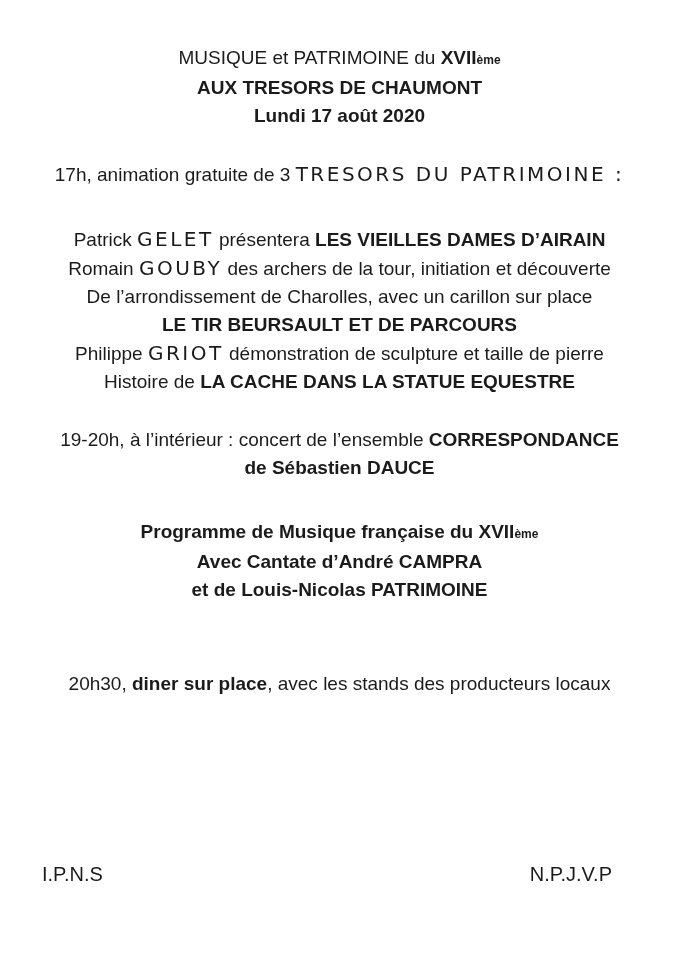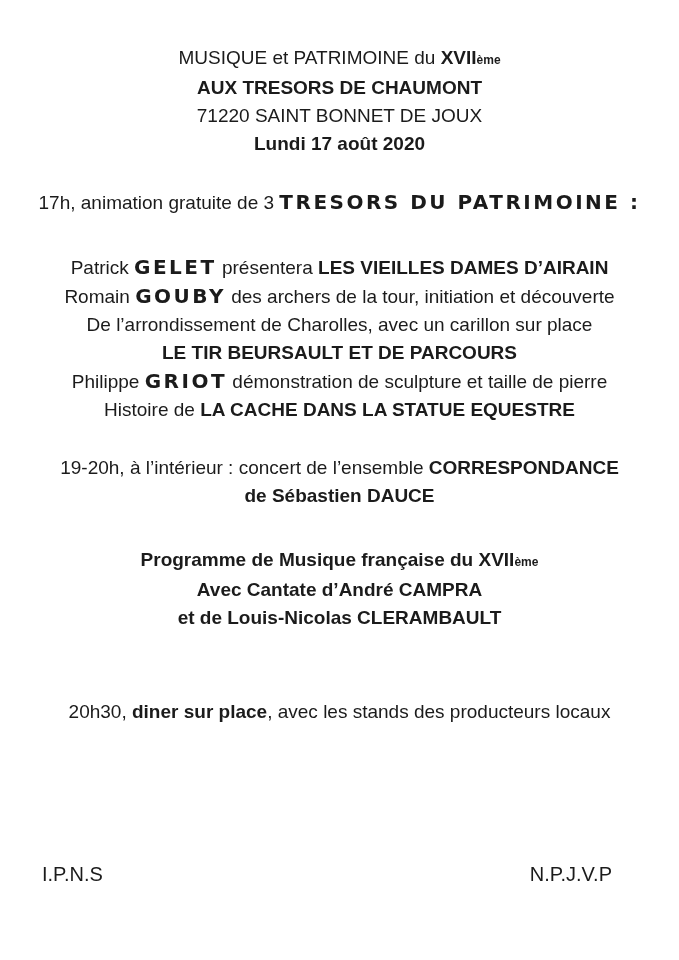--- a/index.html
+++ b/index.html
@@ -18,21 +18,21 @@
     text-align: center;
     font-size: 19px;
     line-height: 28px;
   }
   .line { white-space: nowrap; }
   .b { font-weight: bold; }
   .script {
     font-family: "DejaVu Sans", sans-serif;
     letter-spacing: 2.5px;
     font-size: 20px;
-    font-weight: 700;
+    font-weight: 400;
   }
   .sup { font-size: 12px; font-weight: bold; letter-spacing: 0; }
   .sp-sm { height: 30px; }
   .sp-md { height: 36px; }
   .footer {
     position: absolute;
     top: 860px; left: 0; right: 0;
     display: flex;
     justify-content: space-between;
     box-sizing: border-box;
@@ -43,21 +43,20 @@
 </style>
 </head>
 <body>
 
 <div class="doc">
 
   <div class="line">
     <span>MUSIQUE et PATRIMOINE du </span><span class="b">XVII</span><span class="sup">ème</span>
   </div>
   <div class="line b">AUX TRESORS DE CHAUMONT</div>
-  <div class="line">71220 SAINT BONNET DE JOUX</div>
   <div class="line b">Lundi 17 août 2020</div>
 
   <div class="sp-sm"></div>
 
   <div class="line">
     <span>17h, animation gratuite de 3 </span><span class="script">TRESORS DU PATRIMOINE :</span>
   </div>
 
   <div class="sp-md"></div>
 
@@ -82,21 +81,21 @@
     <span>19-20h, à l’intérieur : concert de l’ensemble </span><span class="b">CORRESPONDANCE</span>
   </div>
   <div class="line b">de Sébastien DAUCE</div>
 
   <div class="sp-md"></div>
 
   <div class="line b">
     <span>Programme de Musique française du XVII</span><span class="sup">ème</span>
   </div>
   <div class="line b">Avec Cantate d’André CAMPRA</div>
-  <div class="line b">et de Louis-Nicolas CLERAMBAULT</div>
+  <div class="line b">et de Louis-Nicolas PATRIMOINE</div>
 
   <div class="sp-md"></div>
 
 
   <div class="sp-sm"></div>
 
   <div class="line">
     <span>20h30, </span><span class="b">diner sur place</span><span>, avec les stands des producteurs locaux</span>
   </div>
 

